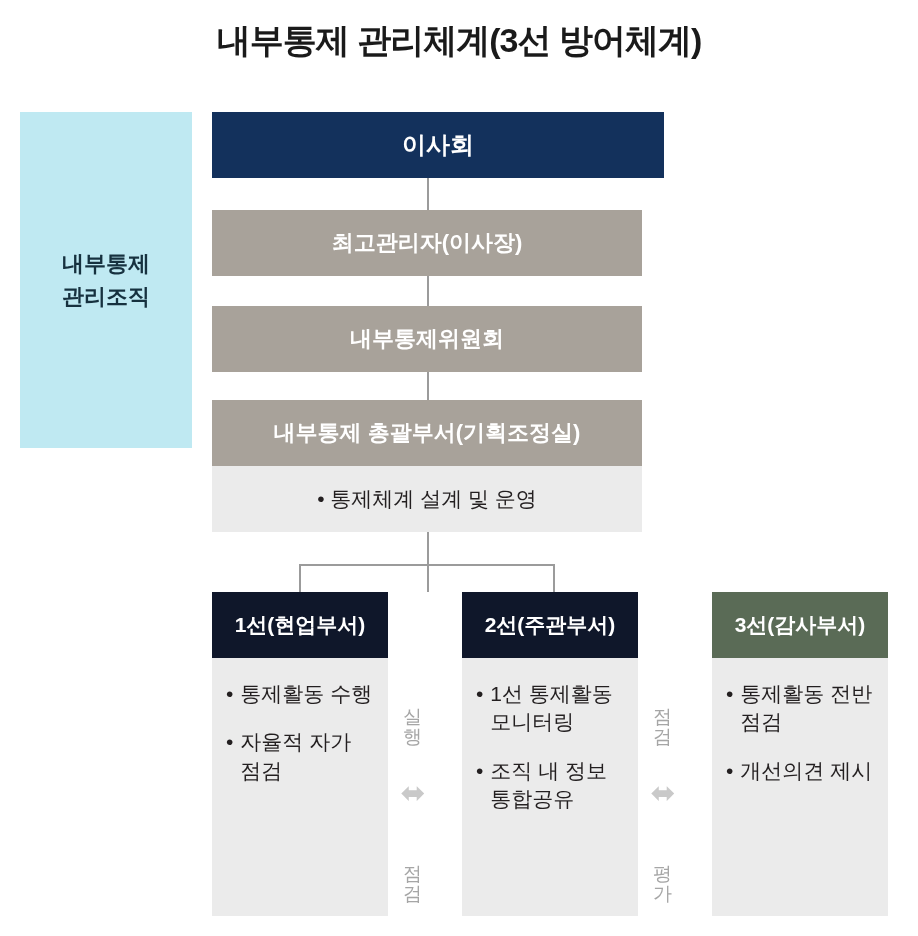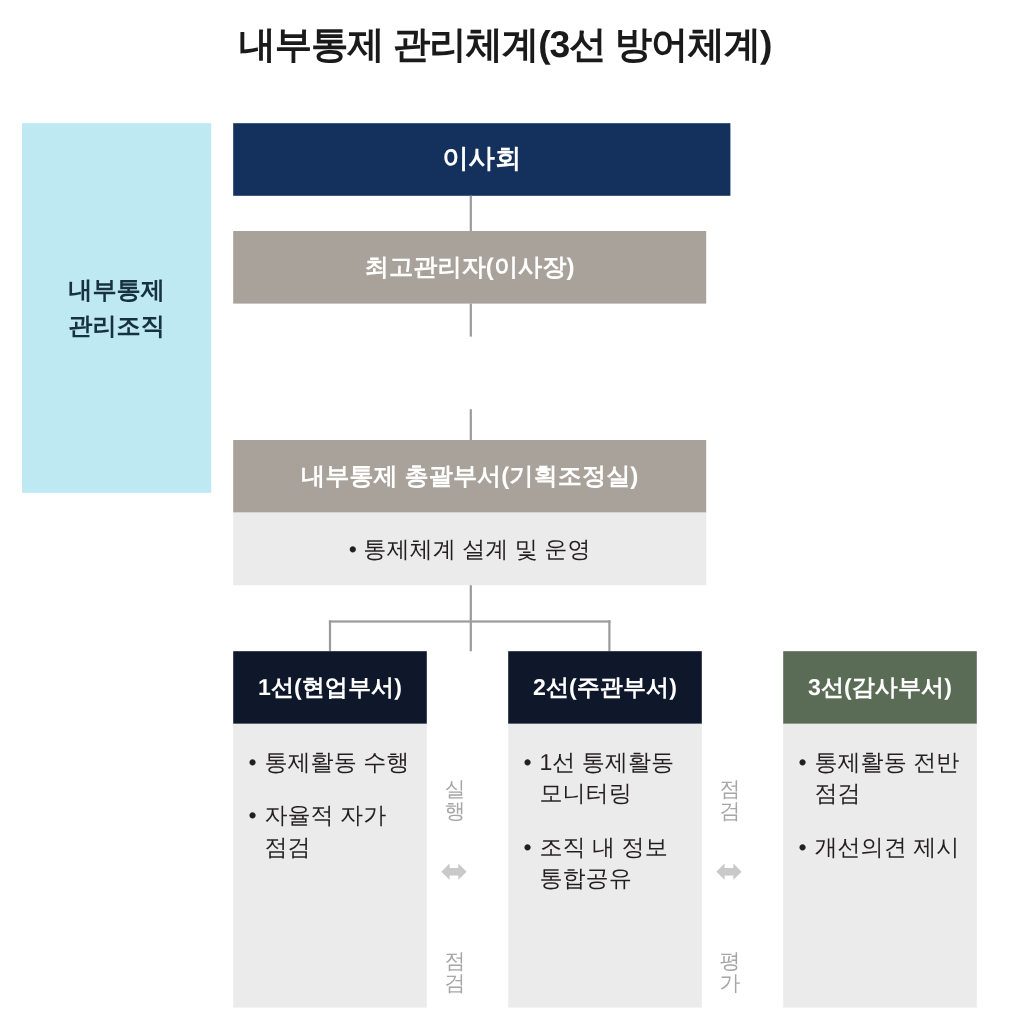--- a/index.html
+++ b/index.html
@@ -208,20 +208,21 @@
   </div>
 
   <div class="box box-board">이사회</div>
 
   <div class="vline" style="left:427px; top:178px; height:32px;"></div>
 
   <div class="box box-gray" id="box-top-manager">최고관리자(이사장)</div>
 
   <div class="vline" style="left:427px; top:276px; height:30px;"></div>
 
+  <div class="box box-gray" id="box-committee">내부통제위원회</div>
 
   <div class="vline" style="left:427px; top:372px; height:28px;"></div>
 
   <div class="box box-gray" id="box-general">내부통제 총괄부서(기획조정실)</div>
 
   <div class="box-desc">• 통제체계 설계 및 운영</div>
 
   <div class="vline" style="left:427px; top:532px; height:32px;"></div>
   <div class="hline" style="left:299px; top:564px; width:256px;"></div>
   <div class="vline" style="left:299px; top:564px; height:28px;"></div>

